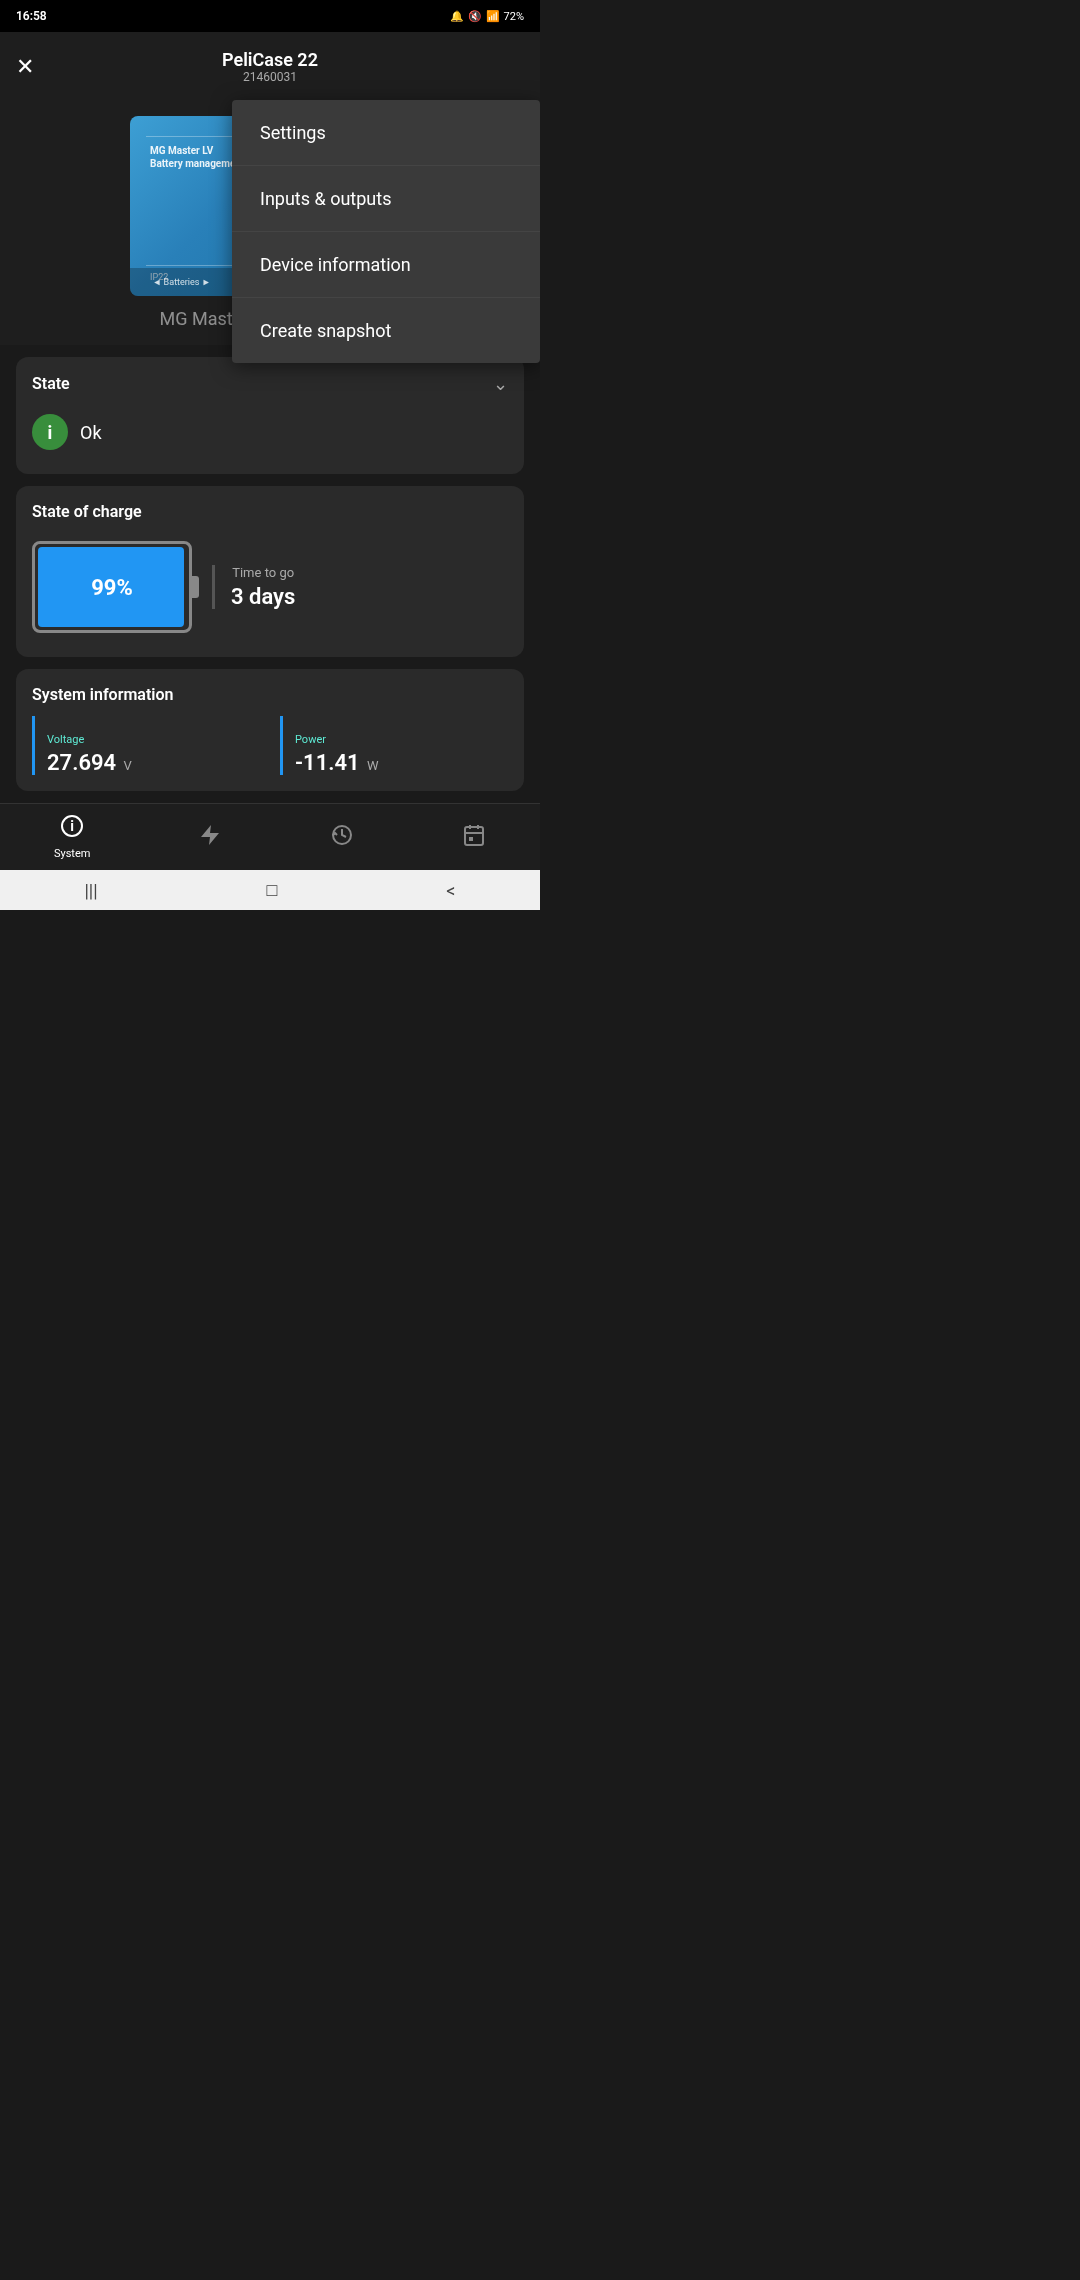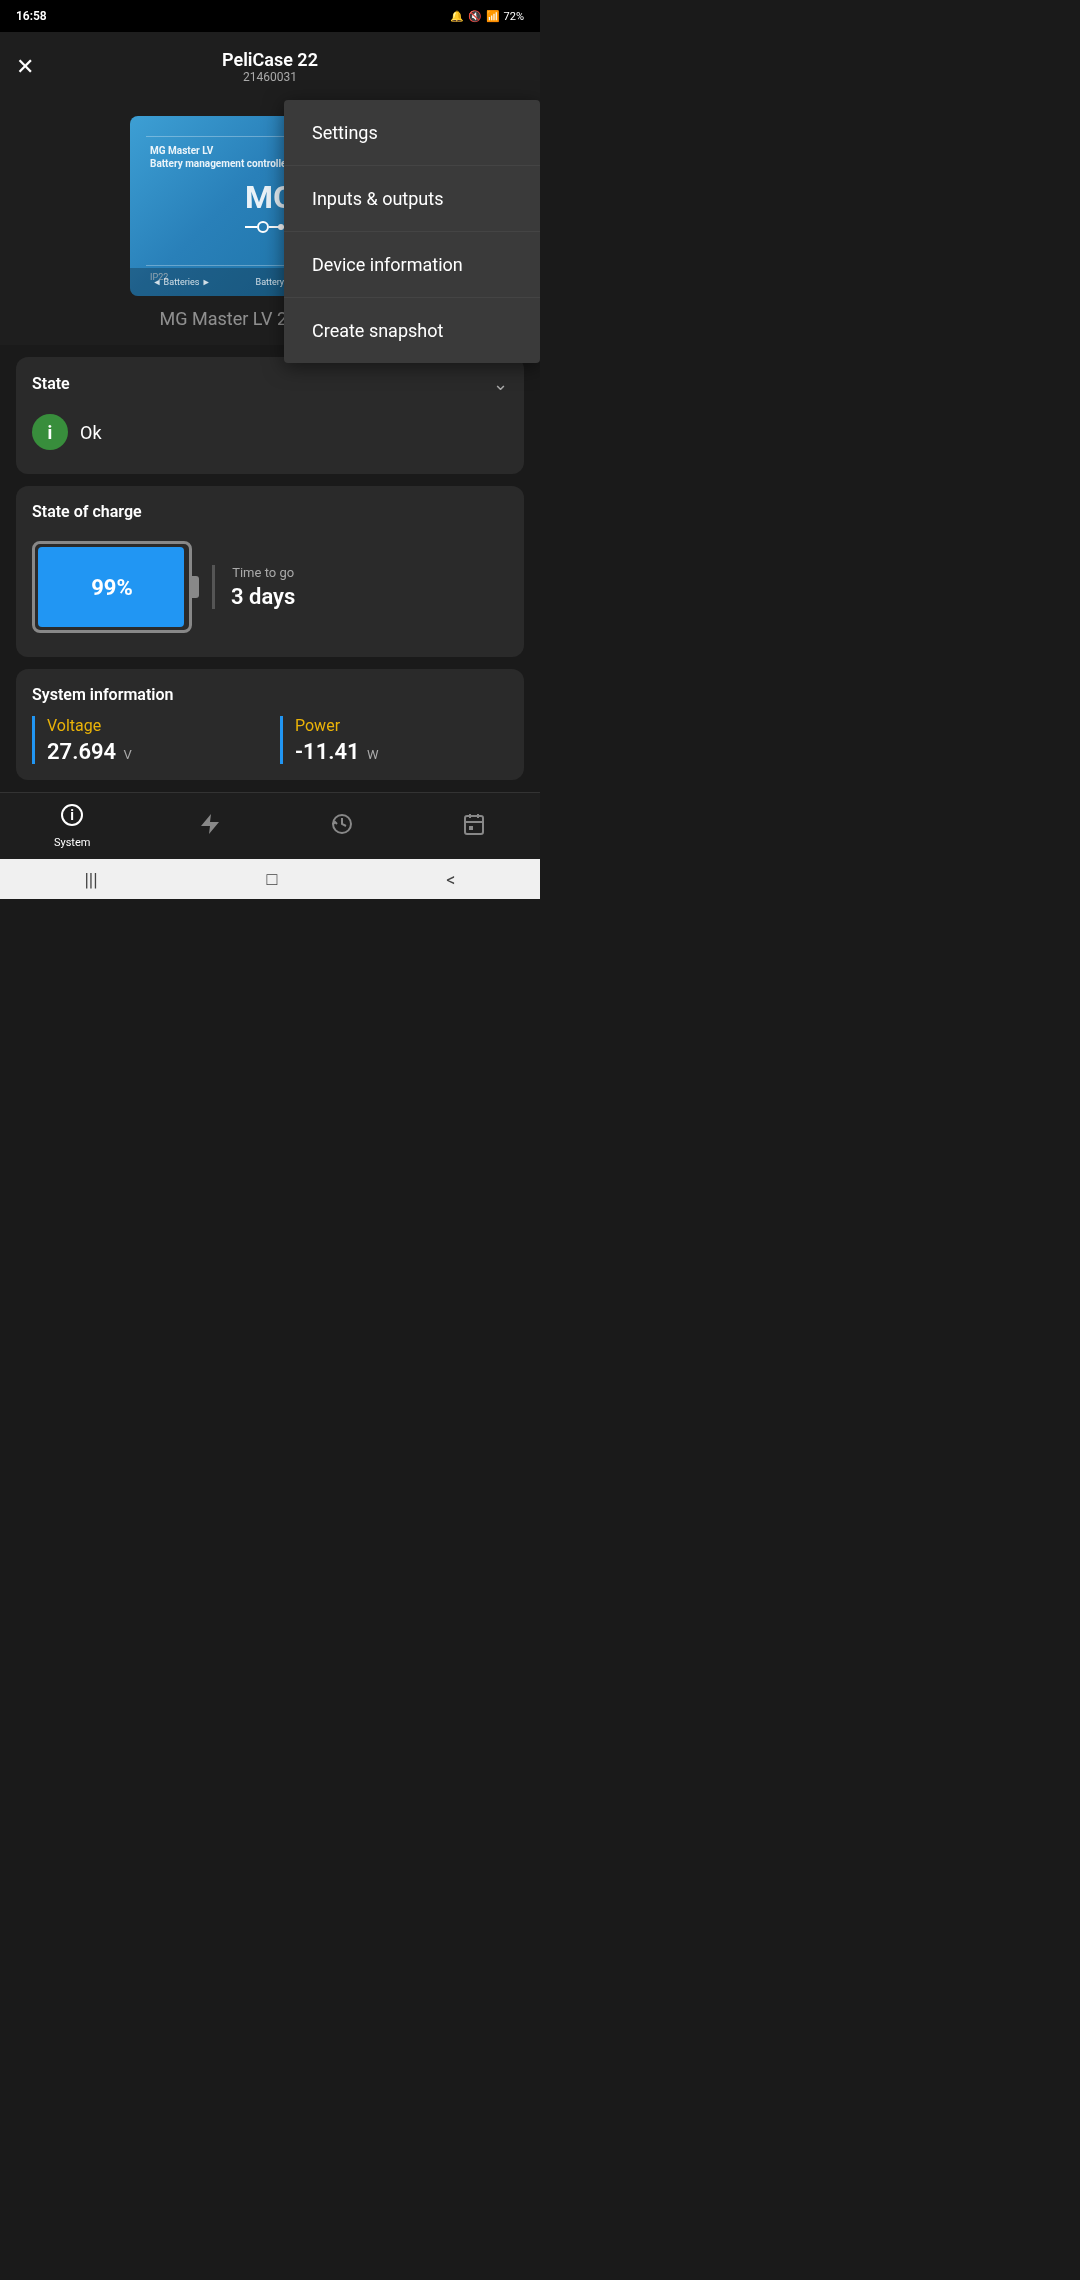--- a/index.html
+++ b/index.html
@@ -275,23 +275,24 @@
     }
     .info-item {
       flex: 1;
       border-left: 3px solid #2196f3;
       padding-left: 12px;
     }
     .info-item + .info-item {
       margin-left: 20px;
     }
     .info-label {
-      font-size: 16px;
-      color: #eab308;
+      font-size: 11px;
+      color: #5eead4;
       margin-bottom: 4px;
+      margin-top: 17px;
     }
     .info-value {
       font-size: 22px;
       font-weight: 600;
     }
     .info-unit {
       font-size: 13px;
       font-weight: 400;
       color: #aaa;
       margin-left: 2px;
@@ -339,21 +340,21 @@
       font-size: 18px;
       color: #444;
       cursor: pointer;
     }
 
     
     .dropdown-overlay {
       position: absolute;
       top: 100px;
       right: 0;
-      width: 256px;
+      width: 308px;
       background: #3a3a3a;
       border-radius: 4px;
       z-index: 100;
       box-shadow: 0 4px 20px rgba(0,0,0,0.5);
       overflow: hidden;
     }
     .dropdown-item {
       padding: 22px 28px;
       font-size: 18px;
       color: #fff;

